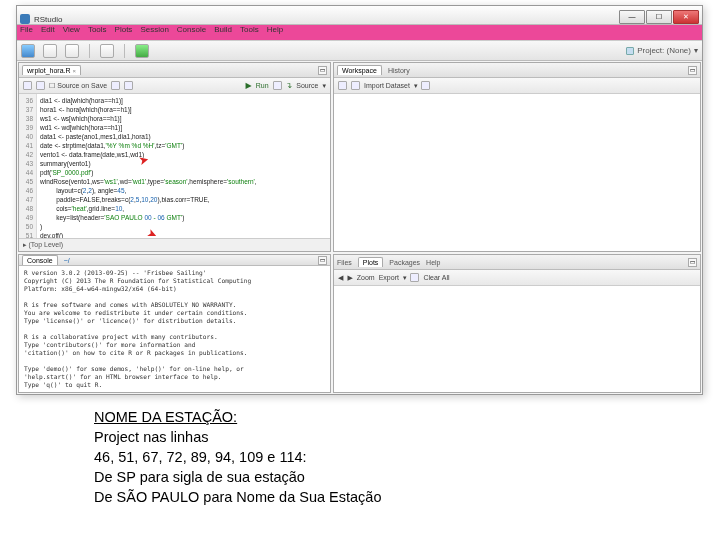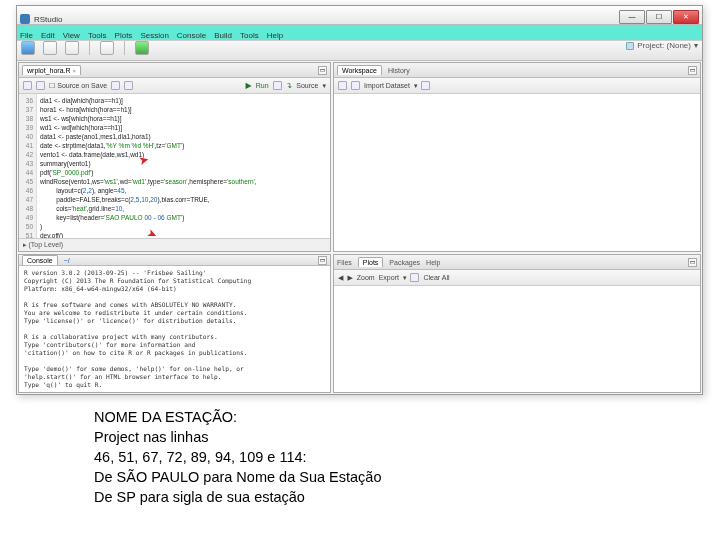--- a/index.html
+++ b/index.html
@@ -4,22 +4,22 @@
 <style>
 *{margin:0;padding:0;box-sizing:border-box;font-family:"Segoe UI",Arial,sans-serif}
 body{width:720px;height:540px;background:#fff;overflow:hidden}
 .app{width:687px;height:390px;margin:5px 16px 0 16px;border:1px solid #999;background:#f4f4f4;position:relative;box-shadow:2px 2px 8px rgba(0,0,0,.2)}
 .titlebar{height:19px;background:linear-gradient(#fefefe,#e8e8e8);border-bottom:1px solid #bbb;display:flex;align-items:flex-end;padding:0 3px;font-size:8px}
 .titlebar .icon{width:10px;height:10px;background:#3a7ab8;border-radius:2px;margin-right:4px}
 .titlebar .title{flex:1;color:#333}
 .winbtns{display:flex;gap:1px}
 .winbtn{width:26px;height:14px;border:1px solid #888;background:linear-gradient(#f8f8f8,#ddd);font-size:7px;text-align:center;line-height:12px;border-radius:1px}
 .winbtn.close{background:linear-gradient(#e77,#c33);color:#fff;border-color:#a33}
-.menubar{height:16px;background:#5eead4;border-bottom:1px solid #ccc;display:flex;padding:0 3px;font-size:8px;align-items:flex-end;gap:8px;color:#333}
-.toolbar{height:20px;background:linear-gradient(#f8f8f8,#e4e4e4);border-bottom:1px solid #bbb;display:flex;align-items:flex-start;padding:0 4px;gap:8px}
+.menubar{height:16px;background:#ec4899;border-bottom:1px solid #ccc;display:flex;padding:0 3px;font-size:8px;align-items:flex-start;gap:8px;color:#333}
+.toolbar{height:20px;background:linear-gradient(#f8f8f8,#e4e4e4);border-bottom:1px solid #bbb;display:flex;align-items:center;padding:0 4px;gap:8px}
 .tbtn{width:14px;height:14px;border:1px solid #aaa;background:linear-gradient(#fff,#e8e8e8);border-radius:2px}
 .tbtn.blue{background:linear-gradient(#8cf,#48c)}
 .tbtn.green{background:linear-gradient(#8e8,#4a4)}
 .tbsep{width:1px;height:14px;background:#bbb;margin:0 2px}
 .projlabel{margin-left:auto;font-size:8px;color:#555;display:flex;align-items:center;gap:3px}
 .projicon{width:8px;height:8px;background:#c5ddf0;border:1px solid #7aa;border-radius:1px}
 .panes{flex:1;display:grid;grid-template-columns:315px 1fr;grid-template-rows:192px 1fr;height:333px}
 .pane{border:1px solid #aaa;background:#fff;margin:1px;overflow:hidden;display:flex;flex-direction:column}
 .panetabs{height:15px;background:linear-gradient(#f4f4f4,#e0e0e0);border-bottom:1px solid #bbb;display:flex;font-size:7px;align-items:center;padding:0 3px;gap:6px}
 .panetab{padding:1px 4px;background:#fff;border:1px solid #aaa;border-bottom:none;border-radius:2px 2px 0 0;display:flex;align-items:center;gap:2px}
@@ -32,21 +32,21 @@
 .gutter{width:18px;background:#f0f0f0;border-right:1px solid #ddd;text-align:right;padding:2px 3px 0 0;color:#888}
 .code{flex:1;padding:2px 3px;color:#222;white-space:pre}
 .code .str{color:#0a7e0a}
 .code .num{color:#1560ad}
 .arrow-red{position:absolute;color:#d22;font-size:12px;pointer-events:none}
 .arrow-red.a1{left:120px;top:62px;transform:rotate(-15deg)}
 .arrow-red.a2{left:128px;top:136px;transform:rotate(25deg)}
 .statusbar{height:13px;background:#f0f0f0;border-top:1px solid #ccc;display:flex;align-items:center;font-size:7px;padding:0 4px;color:#555;gap:6px}
 .console{flex:1;font-family:Consolas,monospace;font-size:6.2px;padding:3px 5px;color:#333;line-height:8px;white-space:pre-wrap}
 .instructions{margin:12px 0 0 94px;font-size:14.5px;line-height:20px;color:#000;font-family:Calibri,Arial,sans-serif}
-.instructions .line1{}
+.instructions .line1{text-decoration:underline}
 .minbtn{width:9px;height:9px;border:1px solid #aaa;background:#f8f8f8;margin-left:auto;font-size:6px;text-align:center;line-height:7px}
 </style>
 </head>
 <body>
 
 <div class="app">
   <div class="titlebar">
     <div class="icon"></div>
     <div class="title">RStudio</div>
     <div class="winbtns">
@@ -208,15 +208,15 @@
         <span>Clear All</span>
       </div>
     </div>
   </div>
 </div>
 
 <div class="instructions">
   <div class="line1">NOME DA ESTAÇÃO:</div>
   <div>Project nas linhas</div>
   <div>46, 51, 67, 72, 89, 94, 109 e 114:</div>
+  <div>De SP para sigla de sua estação</div>
   <div>De SÃO PAULO para Nome da Sua Estação</div>
-  <div>De SP para sigla de sua estação</div>
 </div>
 
 </body></html>

